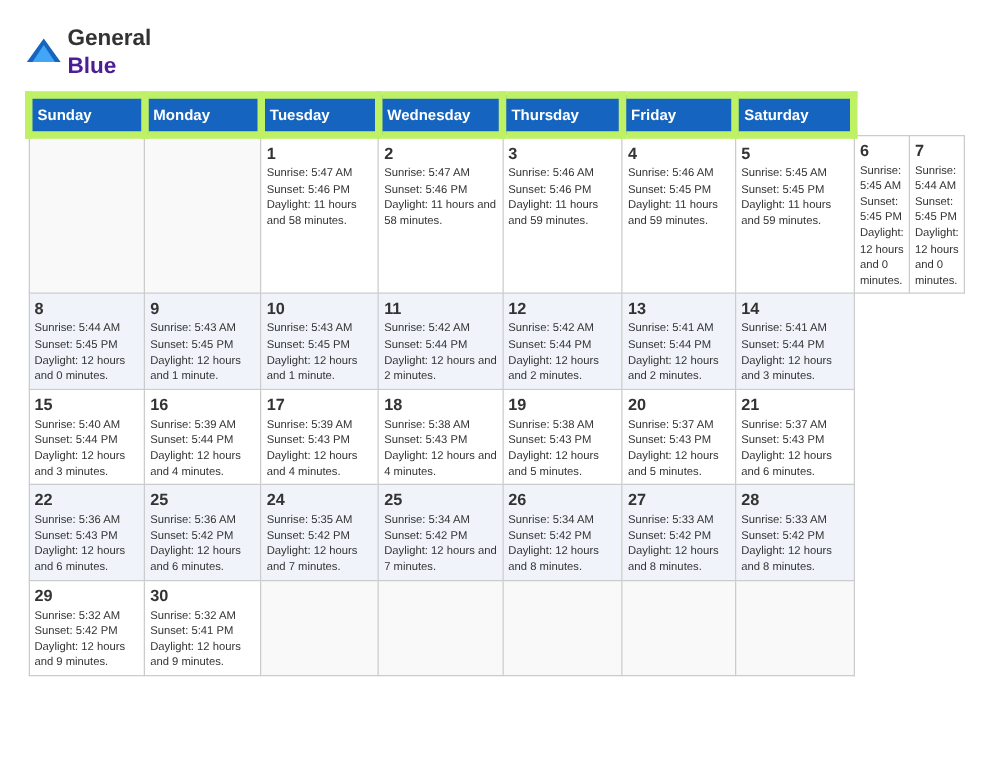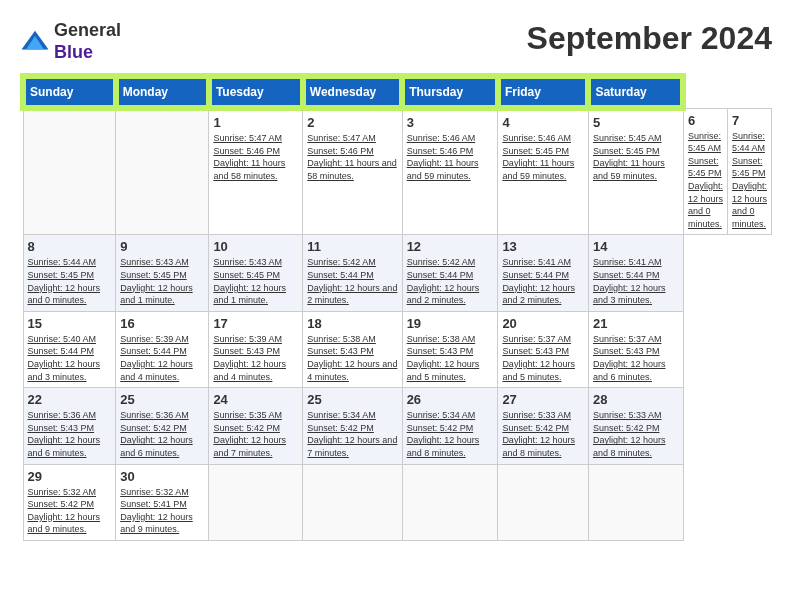--- a/index.html
+++ b/index.html
@@ -5,21 +5,20 @@
     * { box-sizing: border-box; margin: 0; padding: 0; }
     body {
       font-family: Arial, sans-serif;
       background: #fff;
       width: 792px;
       min-height: 612px;
       padding: 20px;
     }
     .header {
       display: flex;
-      justify-content: space-between;
       align-items: flex-start;
       margin-bottom: 10px;
     }
     .logo {
       display: flex;
       align-items: center;
       gap: 4px;
     }
     .logo-text {
       font-size: 18px;
@@ -79,42 +78,40 @@
     .day-num {
       font-size: 13px;
       font-weight: bold;
       display: block;
       margin-bottom: 2px;
     }
     .day-info {
       font-size: 9px;
       line-height: 1.4;
       color: #333;
-      text-decoration: underline;
     }
     .empty-cell {
       background-color: #f9f9f9;
     }
   </style>
 </head>
 <body>
 
 <div class="header">
   <div class="logo">
     <svg class="logo-icon" viewBox="0 0 40 40" xmlns="http://www.w3.org/2000/svg">
       <polygon points="20,5 38,30 2,30" fill="#1565c0"></polygon>
       <polygon points="20,12 32,30 8,30" fill="#42a5f5"></polygon>
     </svg>
     <div class="logo-text">
       <span class="general">General</span><br>
       <span class="blue">Blue</span>
     </div>
   </div>
   <div class="title-block">
-    <div class="month-title">September 2024</div>
   </div>
 </div>
 
 <table>
   <thead>
     <tr>
 
     <th>Sunday</th>
         <th>Monday</th>
         <th>Tuesday</th>

